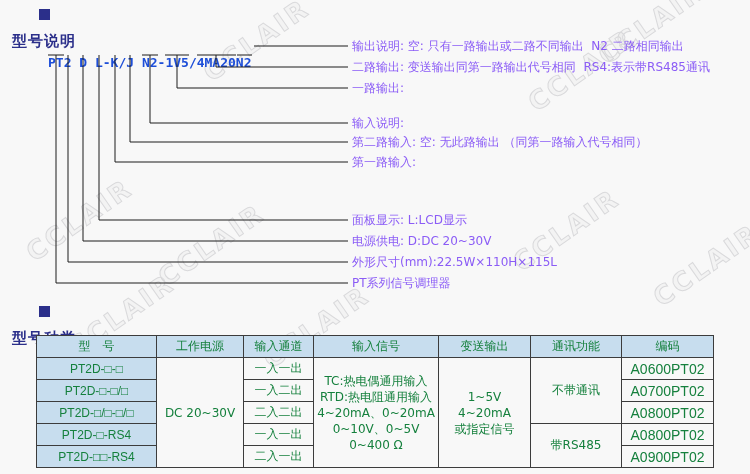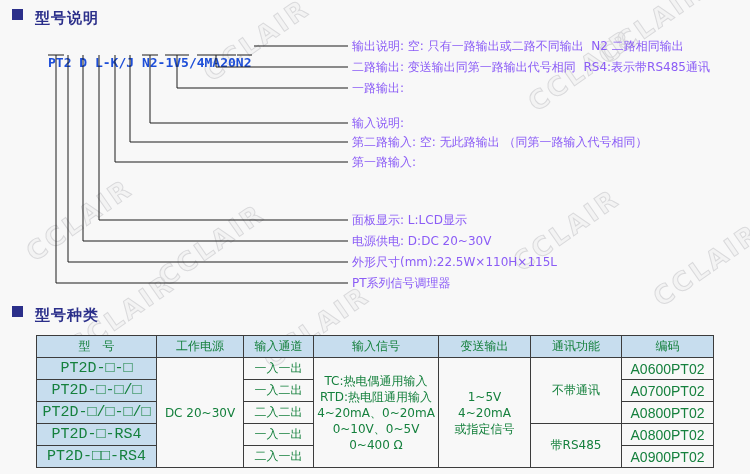--- a/index.html
+++ b/index.html
@@ -10,21 +10,21 @@
     color:#1a1a1a;
   }
   .watermark{
     position:absolute;font-size:26px;font-weight:bold;letter-spacing:3px;
     color:rgba(0,0,0,0.02);
     -webkit-text-stroke:1px #d9d9db;
     transform:rotate(-35deg);
     pointer-events:none;user-select:none;white-space:nowrap;
   }
   .section-title{
-    position:absolute;display:flex;gap:12px;left:12px;
+    position:absolute;display:flex;align-items:center;gap:12px;left:12px;flex-direction:column;
   }
   .bullet{width:11px;height:11px;background:#2b2f8a;}
   .section-title .txt{
     font-size:15px;font-weight:bold;color:#2b2f8a;letter-spacing:1px;
   }
   .model-code{
     position:absolute;left:48px;top:55px;
     font-family:"DejaVu Sans Mono","Liberation Mono",monospace;
     font-size:13px;font-weight:bold;line-height:15px;white-space:pre;
     color:#1d4ed8;
@@ -42,21 +42,21 @@
     font-size:12px;color:#15803d;
   }
   table.types td{
     border:1px solid #3c3c3c;text-align:center;vertical-align:middle;
     padding:0;overflow:hidden;
   }
   tr.thead td{background:#c7ddee;height:21px;white-space:pre;font-weight:500;}
   tr.datarow{height:22px;}
   td.model-cell{
     background:#c7ddee;text-align:left;padding-left:8px;
-    font-family:Liberation Mono, monospace;font-size:15px;margin-top:27px;
+    font-family:Liberation Sans, sans-serif;font-size:12px;margin-top:27px;
   }
   td.signals-cell{
     text-align:left;padding-left:8px;vertical-align:top;
     white-space:pre;line-height:16px;
   }
   td.transmit-cell{
     text-align:left;padding-left:12px;white-space:pre;line-height:16px;
   }
   td.code-cell{
     font-family:Liberation Sans, sans-serif;font-size:14px;

